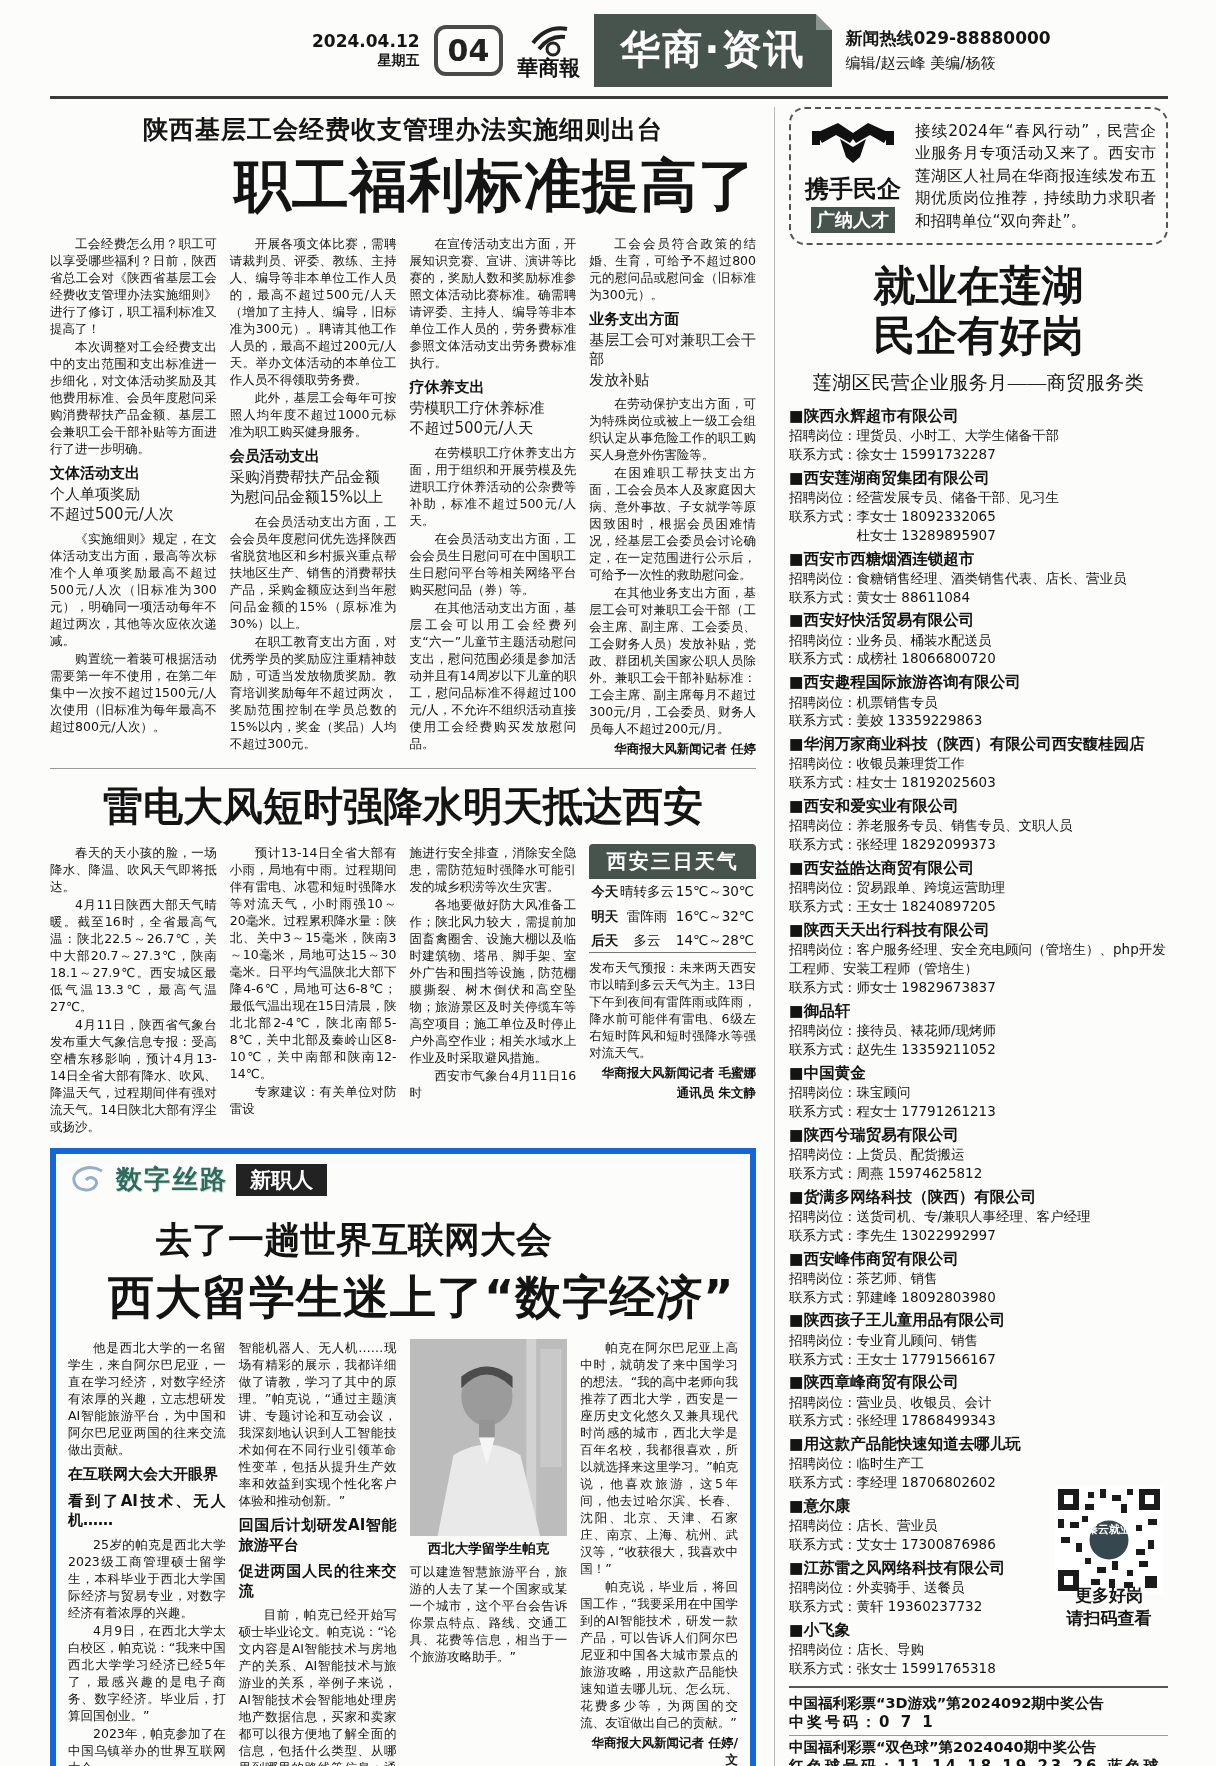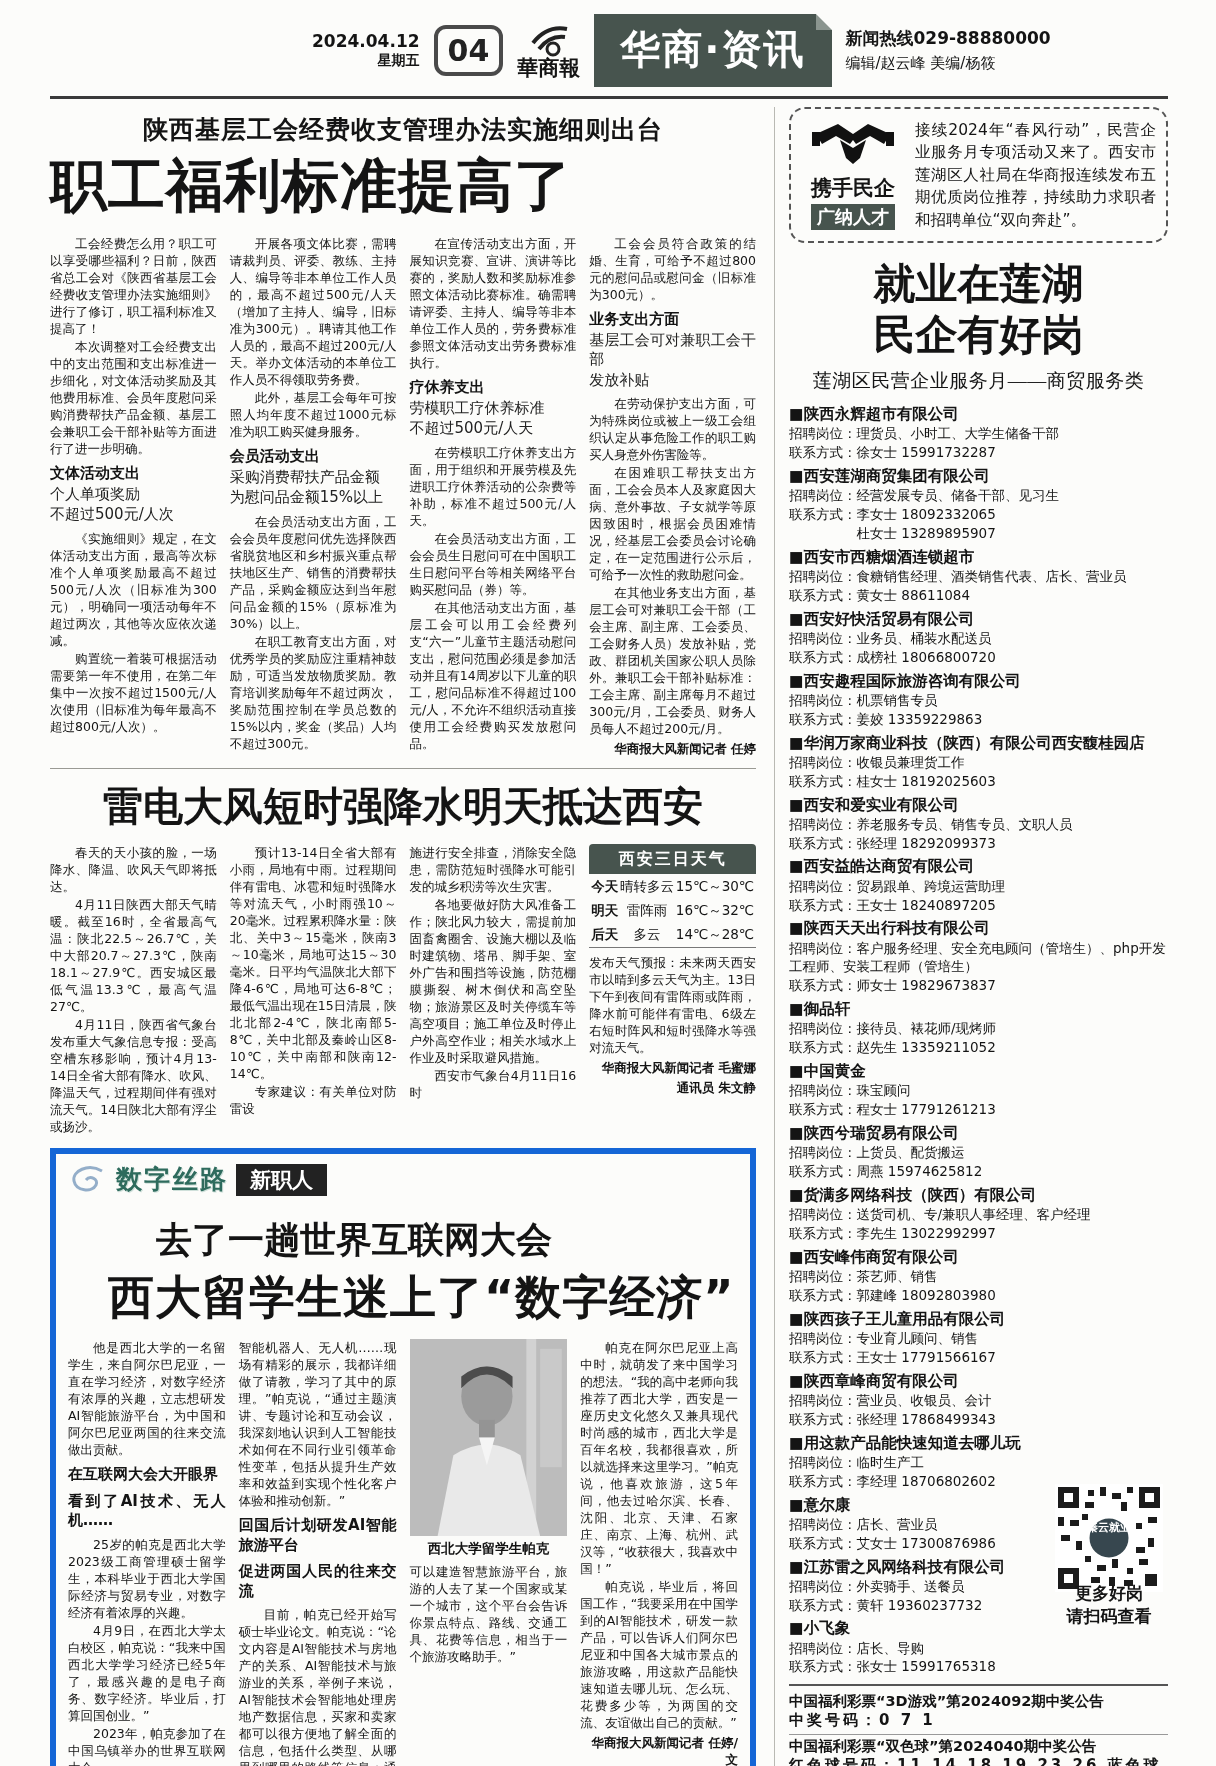--- a/index.html
+++ b/index.html
@@ -20,52 +20,52 @@
   .section-box:after{content:"";position:absolute;top:0;right:0;border-top:16px solid #fcfcfa;
                border-left:16px solid #8b958f;}
   .hdr-right{font-size:15px;line-height:1.5;}
   .hdr-right .hot{font-weight:bold;font-size:17px;}
   
   .main{display:grid;grid-template-columns:706px 1fr;column-gap:18px;margin-top:8px;}
   .leftcol{min-width:0;}
   .sidebar{min-width:0;border-left:1px solid #b9b9b3;padding-left:14px;}
   
   .kicker{font-size:25px;font-weight:bold;text-align:center;letter-spacing:1px;margin:6px 0 2px;}
-  .headline-xl{font-size:57px;font-weight:900;text-align:left;margin:2px 0 10px;letter-spacing:1px;}
+  .headline-xl{font-size:57px;font-weight:900;text-align:right;margin:2px 0 10px;letter-spacing:1px;}
   .headline-l{font-size:40px;font-weight:900;text-align:center;margin:10px 0 10px;}
   .cols4{display:grid;grid-template-columns:repeat(4,1fr);column-gap:13px;}
   .col{min-width:0;font-size:12.5px;line-height:1.36;text-align:justify;}
   .blk{margin:0 0 1px;}
   .blk.p{text-indent:2em;}
   .blk.pc{text-indent:0;}
   .blk.sh{font-weight:bold;font-size:15px;line-height:1.3;margin-top:7px;text-indent:0;}
   .blk.sl{font-size:15px;line-height:1.3;color:#222;text-indent:0;font-weight:500;}
   .blk.sh + .blk.p, .blk.sl + .blk.p{margin-top:5px;}
   .blk.by{text-align:right;font-weight:bold;text-indent:0;margin-top:3px;}
   .rule{border:none;border-top:1px solid #9a9a94;margin:10px 0 0;}
   
   .wbox{border-bottom:1px solid #777;margin-bottom:6px;}
-  .wb-head{background:#47544e;color:#fff;font-weight:bold;font-size:16px;text-align:center;
+  .wb-head{background:#47544e;color:#fff;font-weight:bold;font-size:20px;text-align:center;
            padding:4px 0;border-radius:4px 4px 0 0;letter-spacing:2px;}
   .wb-row{display:flex;justify-content:space-between;font-size:13.5px;padding:3px 2px;}
   .wb-row .d{font-weight:bold;}
   
   .bluebox{border:6px solid #1566d6;margin-top:12px;padding:8px 12px 10px;}
   .band{display:flex;align-items:center;gap:8px;margin-bottom:19px;}
   .band-logo{font-size:26px;font-weight:900;color:#2e6b5d;letter-spacing:2px;
              text-shadow:1px 1px 0 #cfe0da;}
   .band-tag{background:#222;color:#fff;font-size:21px;font-weight:bold;padding:2px 14px;}
   .kicker2{font-size:36px;font-weight:900;text-align:left;padding-left:88px;margin:4px 0 0;font-family:Liberation Mono, monospace;}
   .headline2{font-size:46px;font-weight:900;text-align:left;padding-left:40px;margin:2px 0 10px;letter-spacing:1px;}
   .photo{width:100%;display:block;}
   .caption{text-align:center;font-weight:bold;font-size:13.5px;margin:3px 0 5px;text-indent:0;}
   
   .promo{border:2px dashed #555;border-radius:16px;display:flex;gap:10px;padding:10px 10px;align-items:center;}
   .promo-left{width:104px;text-align:center;flex:none;}
-  .promo-t1{font-size:21px;font-weight:900;margin-top:2px;text-align:center;}
+  .promo-t1{font-size:24px;font-weight:900;margin-top:2px;text-align:center;}
   .promo-t2{background:#47544e;color:#fff;font-size:18px;font-weight:bold;padding:1px 6px;margin-top:2px;display:inline-block;}
   .promo-text{font-size:15.5px;line-height:1.45;text-align:justify;}
   .side-headline{font-size:42px;font-weight:900;text-align:center;line-height:1.2;margin:16px 0 8px;}
   .side-subhead{font-size:19px;text-align:center;margin-bottom:10px;letter-spacing:0.5px;font-family:Liberation Serif, serif;}
   .companies{position:relative;}
   .company{margin-bottom:4px;}
   .c-name{font-weight:bold;font-size:15.5px;line-height:1.3;}
   .c-line{font-size:13.5px;line-height:1.4;white-space:pre-line;}
   .qr-float{position:absolute;right:0;bottom:2px;width:118px;text-align:center;}
   .qr-cap{font-size:17px;font-weight:bold;line-height:1.35;margin-top:2px;}

